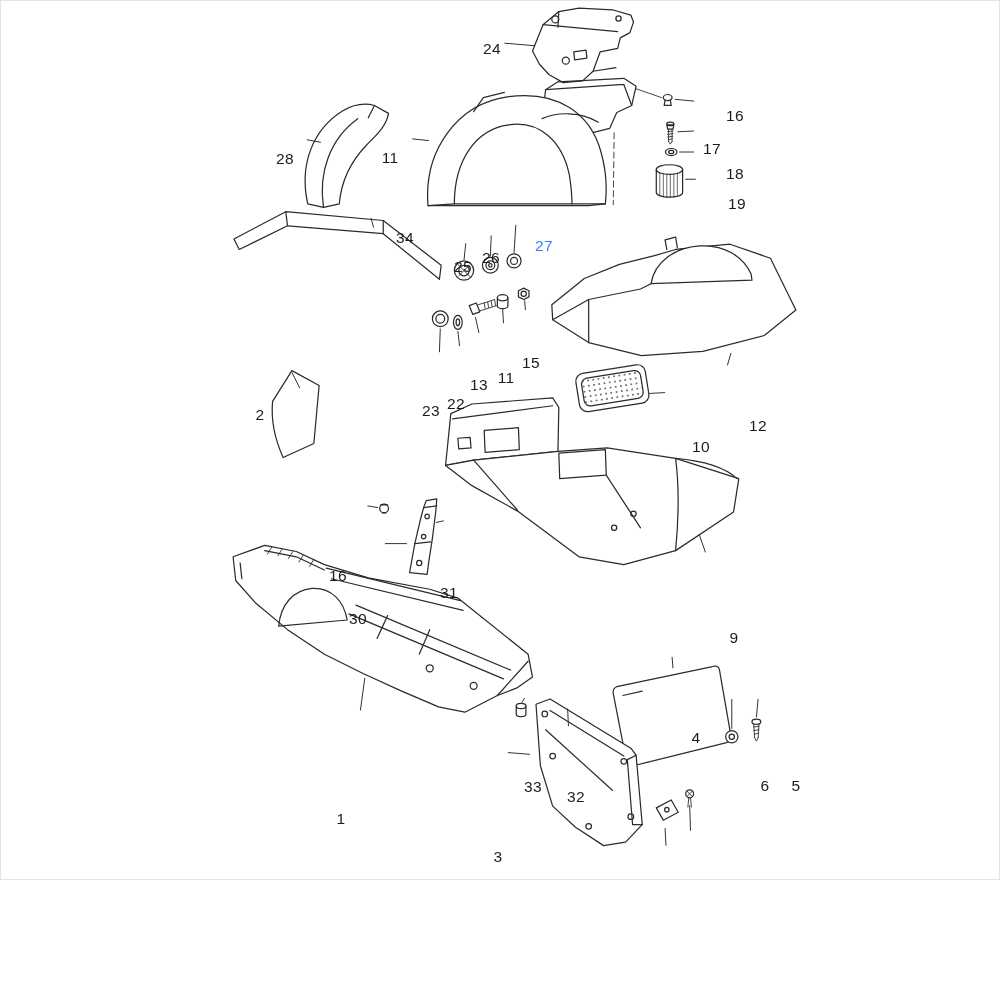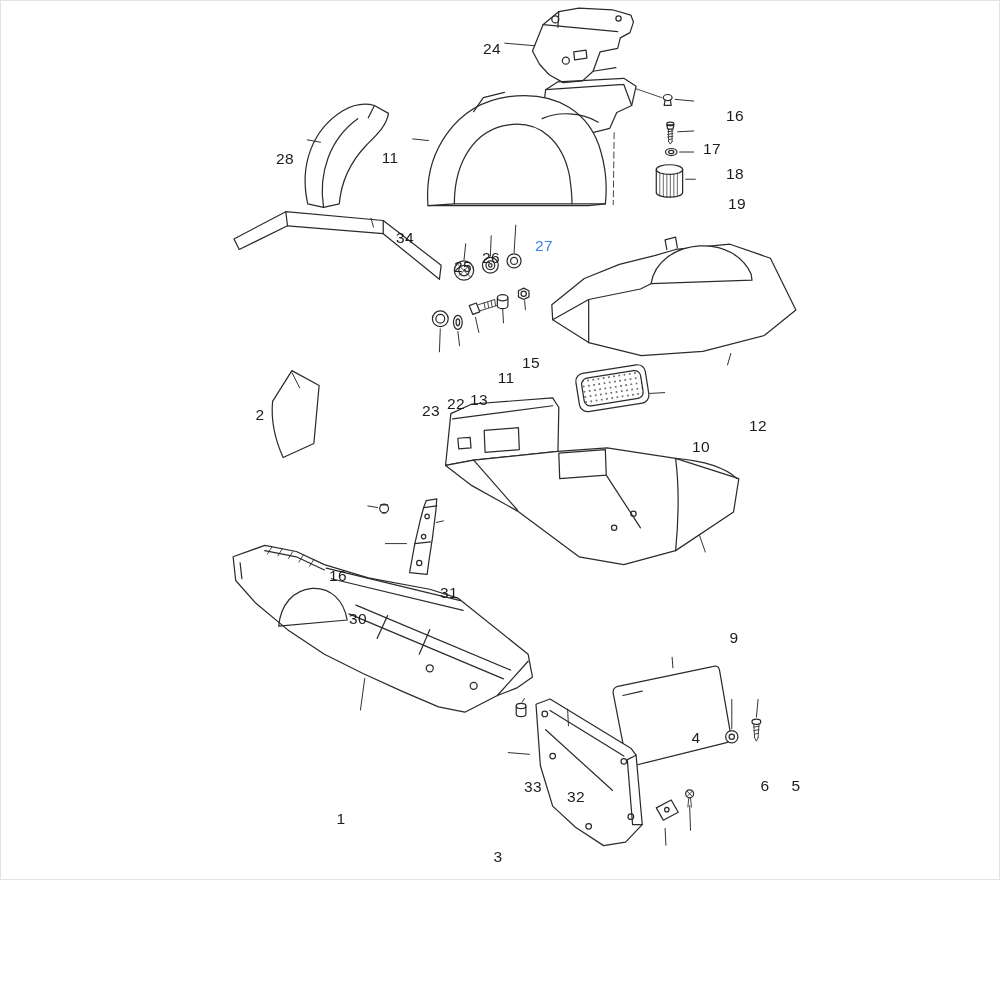--- a/index.html
+++ b/index.html
@@ -252,21 +252,21 @@
     <div class="callout" style="left: 734px; top: 173px; color: rgb(28, 28, 28);">18</div>
     <div class="callout" style="left: 736px; top: 203px; color: rgb(28, 28, 28);">19</div>
     <div class="callout" style="left: 284px; top: 158px; color: rgb(28, 28, 28);">28</div>
     <div class="callout" style="left: 389px; top: 157px; color: rgb(28, 28, 28);">11</div>
     <div class="callout" style="left: 368px; top: 237px; color: rgb(28, 28, 28); margin-left: 36px;">34</div>
     <div class="callout" style="left: 462px; top: 266px; color: rgb(28, 28, 28);">25</div>
     <div class="callout" style="left: 490px; top: 257px; color: rgb(28, 28, 28); text-align: center;">26</div>
     <div class="callout" style="left: 519px; top: 245px; color: #3b82f6; margin-left: 24px;">27</div>
     <div class="callout" style="left: 530px; top: 362px; color: rgb(28, 28, 28);">15</div>
     <div class="callout" style="left: 505px; top: 377px; color: rgb(28, 28, 28);">11</div>
-    <div class="callout" style="left: 478px; top: 399px; color: rgb(28, 28, 28);">13</div>
+    <div class="callout" style="left: 478px; top: 384px; color: rgb(28, 28, 28);">13</div>
     <div class="callout" style="left: 455px; top: 403px; color: rgb(28, 28, 28);">22</div>
     <div class="callout" style="left: 430px; top: 410px; color: rgb(28, 28, 28); text-align: right;">23</div>
     <div class="callout" style="left: 757px; top: 425px; color: rgb(28, 28, 28);">12</div>
     <div class="callout" style="left: 259px; top: 414px; color: rgb(28, 28, 28);">2</div>
     <div class="callout" style="left: 700px; top: 446px; color: rgb(28, 28, 28);">10</div>
     <div class="callout" style="left: 337px; top: 575px; color: rgb(28, 28, 28);">16</div>
     <div class="callout" style="left: 448px; top: 592px; color: rgb(28, 28, 28);">31</div>
     <div class="callout" style="left: 357px; top: 618px; color: rgb(28, 28, 28);">30</div>
     <div class="callout" style="left: 733px; top: 637px; color: rgb(28, 28, 28);">9</div>
     <div class="callout" style="left: 340px; top: 818px; color: rgb(28, 28, 28);">1</div>

